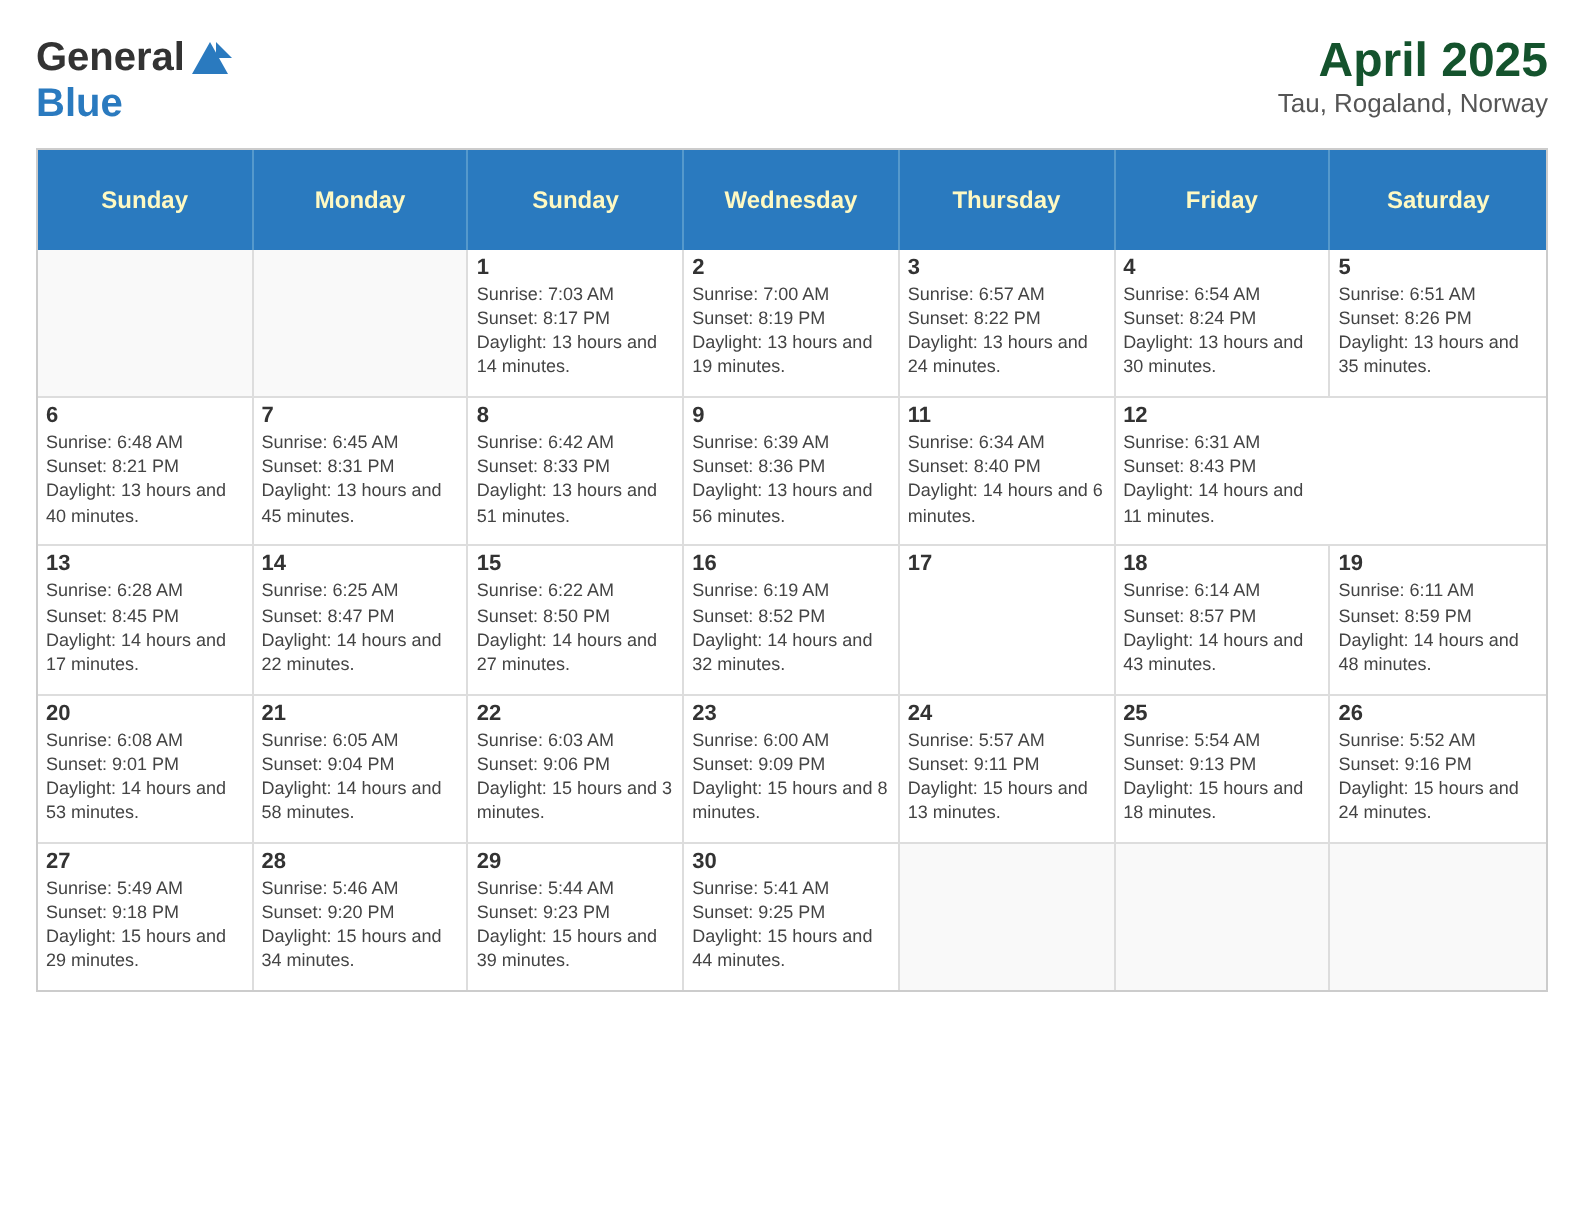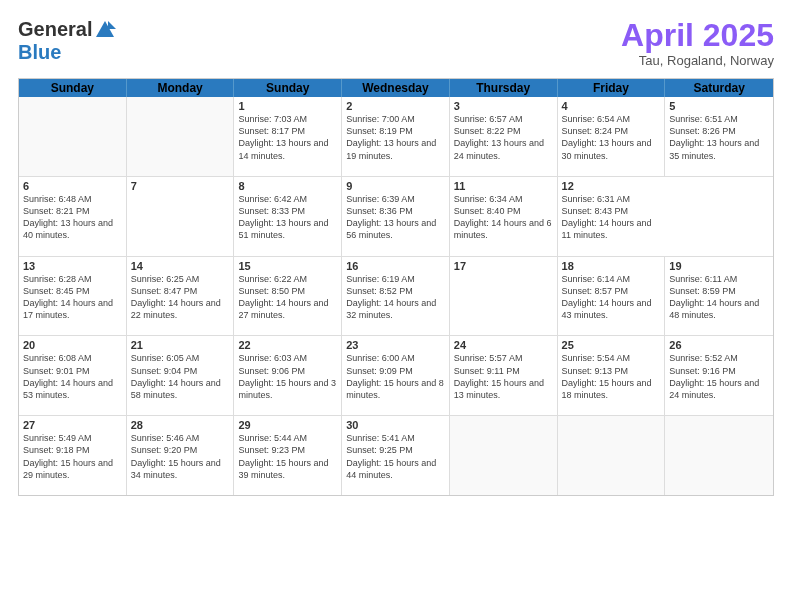--- a/index.html
+++ b/index.html
@@ -45,45 +45,45 @@
     }
     .logo-icon {
       width: 22px;
       height: 22px;
       margin-left: 2px;
     }
     .title-block {
       text-align: right;
     }
     .month-title {
-      font-size: 32px;
-      font-weight: bold;
-      color: #8b5cf6;
+      font-size: 24px;
+      font-weight: bold;
+      color: #14532d;
       line-height: 1.1;
     }
     .subtitle {
       font-size: 13px;
       color: #555;
     }
     .calendar {
       flex: 1;
       display: flex;
       flex-direction: column;
       border: 1px solid #ccc;
     }
     .cal-header {
       display: grid;
       grid-template-columns: repeat(7, 1fr);
       background: #2a7abf;
     }
     .cal-header-cell {
-      color: #000000;
+      color: #fef9c3;
       font-weight: bold;
       font-size: 12px;
-      padding: 2px 4px;
+      padding: 18px 4px;
       text-align: center;
       border-right: 1px solid #5599cc;
     }
     .cal-header-cell:last-child { border-right: none; }
     .cal-body {
       flex: 1;
       display: flex;
       flex-direction: column;
     }
     .cal-row {
@@ -184,20 +184,23 @@
         </div>
         <div class="cal-row">
           <div class="cal-cell">
             <span class="day-num">6</span>
             <div class="day-info">Sunrise: 6:48 AM
 Sunset: 8:21 PM
 Daylight: 13 hours and 40 minutes.</div>
           </div>
           <div class="cal-cell">
             <span class="day-num">7</span>
+            <div class="day-info">Sunrise: 6:45 AM
+Sunset: 8:31 PM
+Daylight: 13 hours and 45 minutes.</div>
           </div>
           <div class="cal-cell">
             <span class="day-num">8</span>
             <div class="day-info">Sunrise: 6:42 AM
 Sunset: 8:33 PM
 Daylight: 13 hours and 51 minutes.</div>
           </div>
           <div class="cal-cell">
             <span class="day-num">9</span>
             <div class="day-info">Sunrise: 6:39 AM

